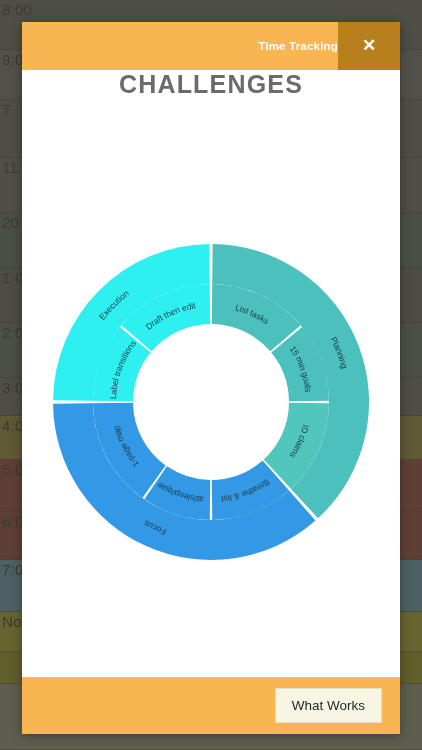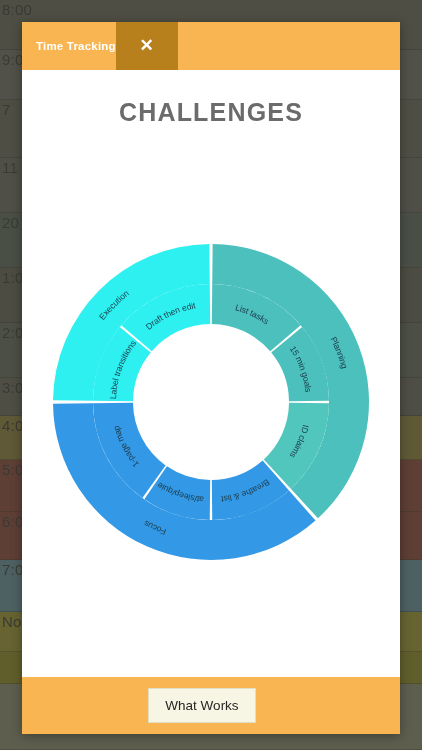--- a/index.html
+++ b/index.html
@@ -31,52 +31,52 @@
     width: 378px; height: 712px;
     background: #ffffff;
     box-shadow: 0 2px 10px rgba(0,0,0,.35);
     display: flex; flex-direction: column;
     overflow: hidden;
   }
   .dlg-header {
     height: 48px; flex: 0 0 48px;
     background: #f9b css;
     background: #f9b551;
-    display: flex; align-items: stretch; justify-content: flex-start;
+    display: flex; align-items: stretch; justify-content: flex-end;
   }
   .dlg-title {
     align-self: center; margin-left: 14px;
     font-size: 11.5px; font-weight: bold; color: #ffffff;
     letter-spacing: .2px;
   }
   .close-btn {
     width: 62px; background: #b8801c;
     border: none; color: #ffffff;
     font-size: 17px; font-weight: bold;
     cursor: pointer; line-height: 48px; text-align: center;
     font-family: "Liberation Sans", sans-serif;
   }
 
   .dlg-body {
     flex: 1 1 auto; background: #fff;
     position: relative; overflow: hidden;
   }
   .page-title {
-    text-align: center; margin-top: 28px;
+    text-align: center; 
     font-size: 25px; font-weight: bold;
     color: #6b6b6b; letter-spacing: 1.2px;
   }
   .chart-wrap {
     position: absolute; left: 0; right: 0;
     top: 172px; display: flex; justify-content: center;
   }
 
   .dlg-footer {
     flex: 0 0 57px; background: #f9b551;
-    display: flex; align-items: center; justify-content: center;
+    display: flex; align-items: center; justify-content: flex-end;
     padding-right: 18px;
   }
   .what-works-btn {
     background: #f7f5e3; border: 1px solid #e2dfc6;
     padding: 9px 16px; font-size: 13.5px; color: #262626;
     cursor: pointer; font-family: "Liberation Sans", sans-serif;
   }
 
   .sun-label { font-size: 8.6px; fill: #1b3b4a; font-family: "Liberation Sans", sans-serif; }
 </style>

